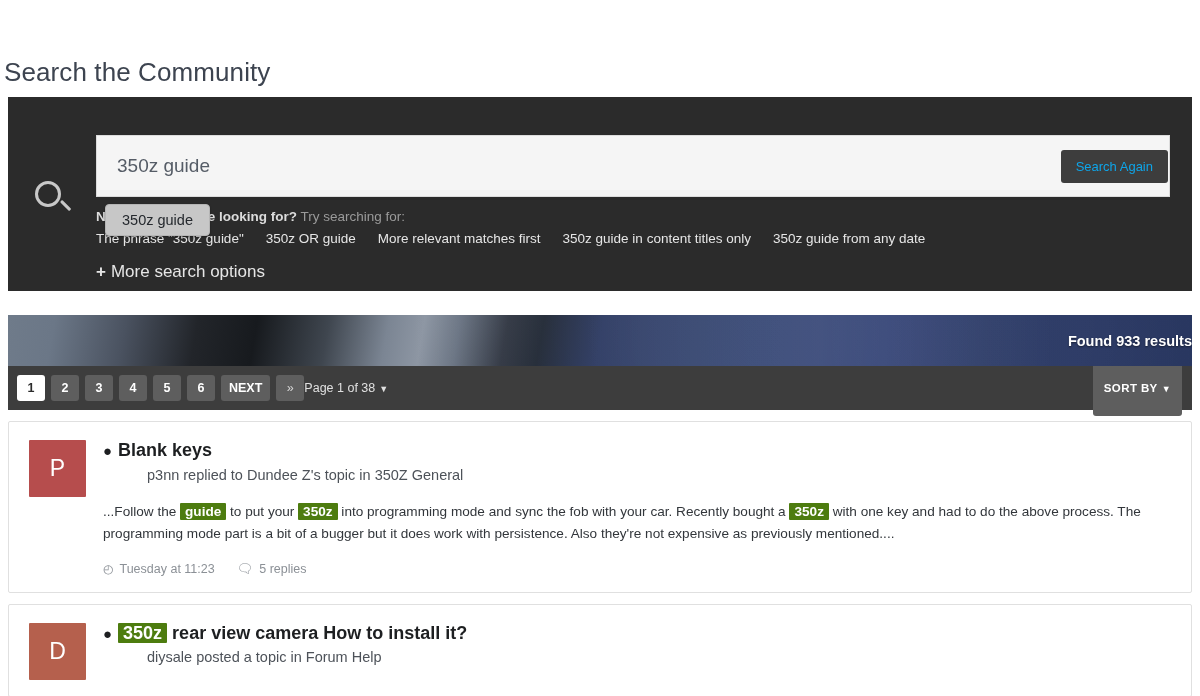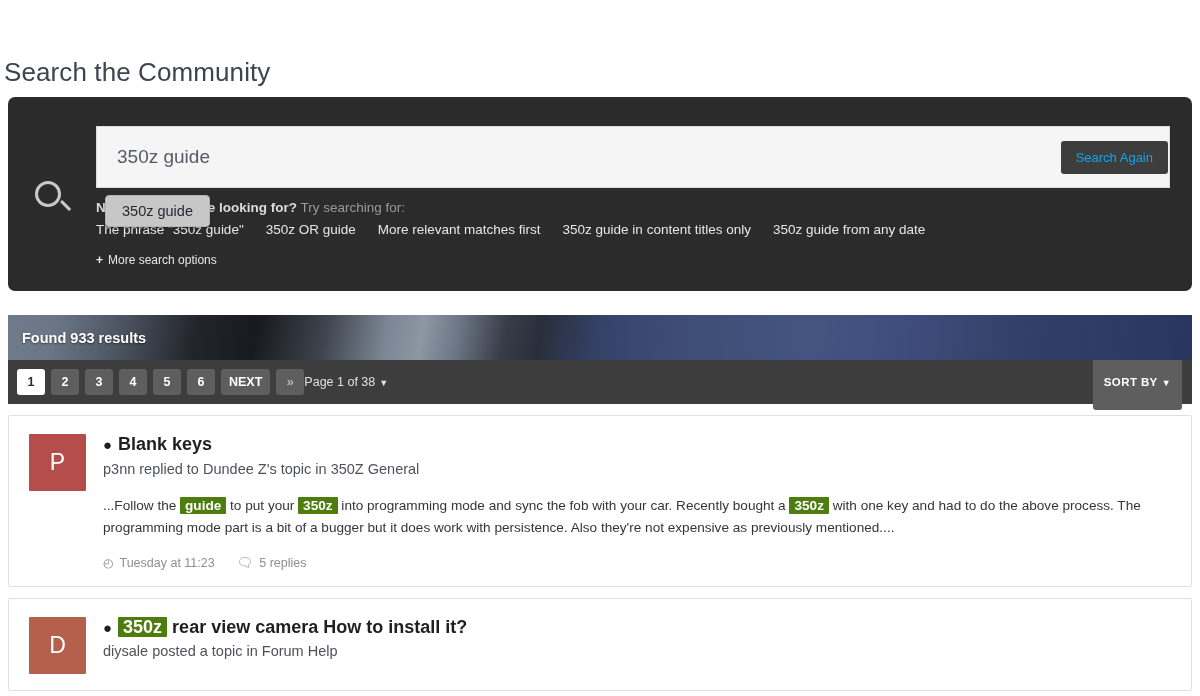--- a/index.html
+++ b/index.html
@@ -29,22 +29,21 @@
     line-height: 1.3;
   }
 
   
   .search-panel {
     position: absolute;
     left: 8px; top: 97px;
     width: 1184px; height: 194px;
     background: #2b2b2b;
     display: flex;
-    align-items: flex-start;
-    border-radius: 7px;
+    align-items: center;
   }
   .mag-wrap {
     width: 88px;
     height: 194px;
     display: flex;
     align-items: center;
     justify-content: center;
     flex: 0 0 88px;
   }
   .mag {
@@ -119,21 +118,21 @@
   }
   .alt-row a {
     color: #e6e6e6;
     text-decoration: none;
     margin-right: 22px;
     cursor: pointer;
   }
   .alt-row a:last-child { margin-right: 0; }
   .more-opts {
     margin-top: 12px;
-    font-size: 12px;
+    font-size: 17px;
     color: #e6e6e6;
     cursor: pointer;
     display: inline-block;
   }
   .more-opts .plus { font-weight: bold; margin-right: 5px; }
 
   
   .ac-bubble {
     position: absolute;
     left: 9px;
@@ -149,25 +148,26 @@
     white-space: nowrap;
   }
 
   
   .results-block {
     position: absolute;
     left: 8px; top: 315px;
     width: 1184px;
   }
   .results-banner {
-    height: 45px;
+    height: 51px;
     position: relative;
     overflow: hidden;
     display: flex;
     align-items: center;
+    justify-content: flex-end;
   }
   .results-banner .bg {
     position: absolute;
     inset: 0;
     background:
       radial-gradient(circle at 61% 40%, rgba(255,255,255,.10) 0 12%, rgba(255,255,255,0) 45%),
       radial-gradient(circle at 83% 30%, rgba(255,255,255,.07) 0 10%, rgba(255,255,255,0) 42%),
       linear-gradient(100deg,
         #6f7b8a 0%, #6b7787 4%, #4a5260 10%,
         #22252a 16%, #171a1e 21%, #3f464f 27%,
@@ -270,20 +270,21 @@
     line-height: 1;
     margin-right: 6px;
     color: #1d1f21;
   }
   .res-title a { color: #1d1f21; text-decoration: none; cursor: pointer; }
   .res-sub {
     font-size: 14.5px;
     color: #4d5259;
     margin-top: 4px;
     line-height: 1.3;
+    margin-left: 44px;
   }
   .res-snippet {
     font-size: 13.6px;
     color: #32363b;
     line-height: 1.55;
     margin-top: 17px;
     max-width: 1055px;
   }
   .hl {
     background: #4d7c0f;

